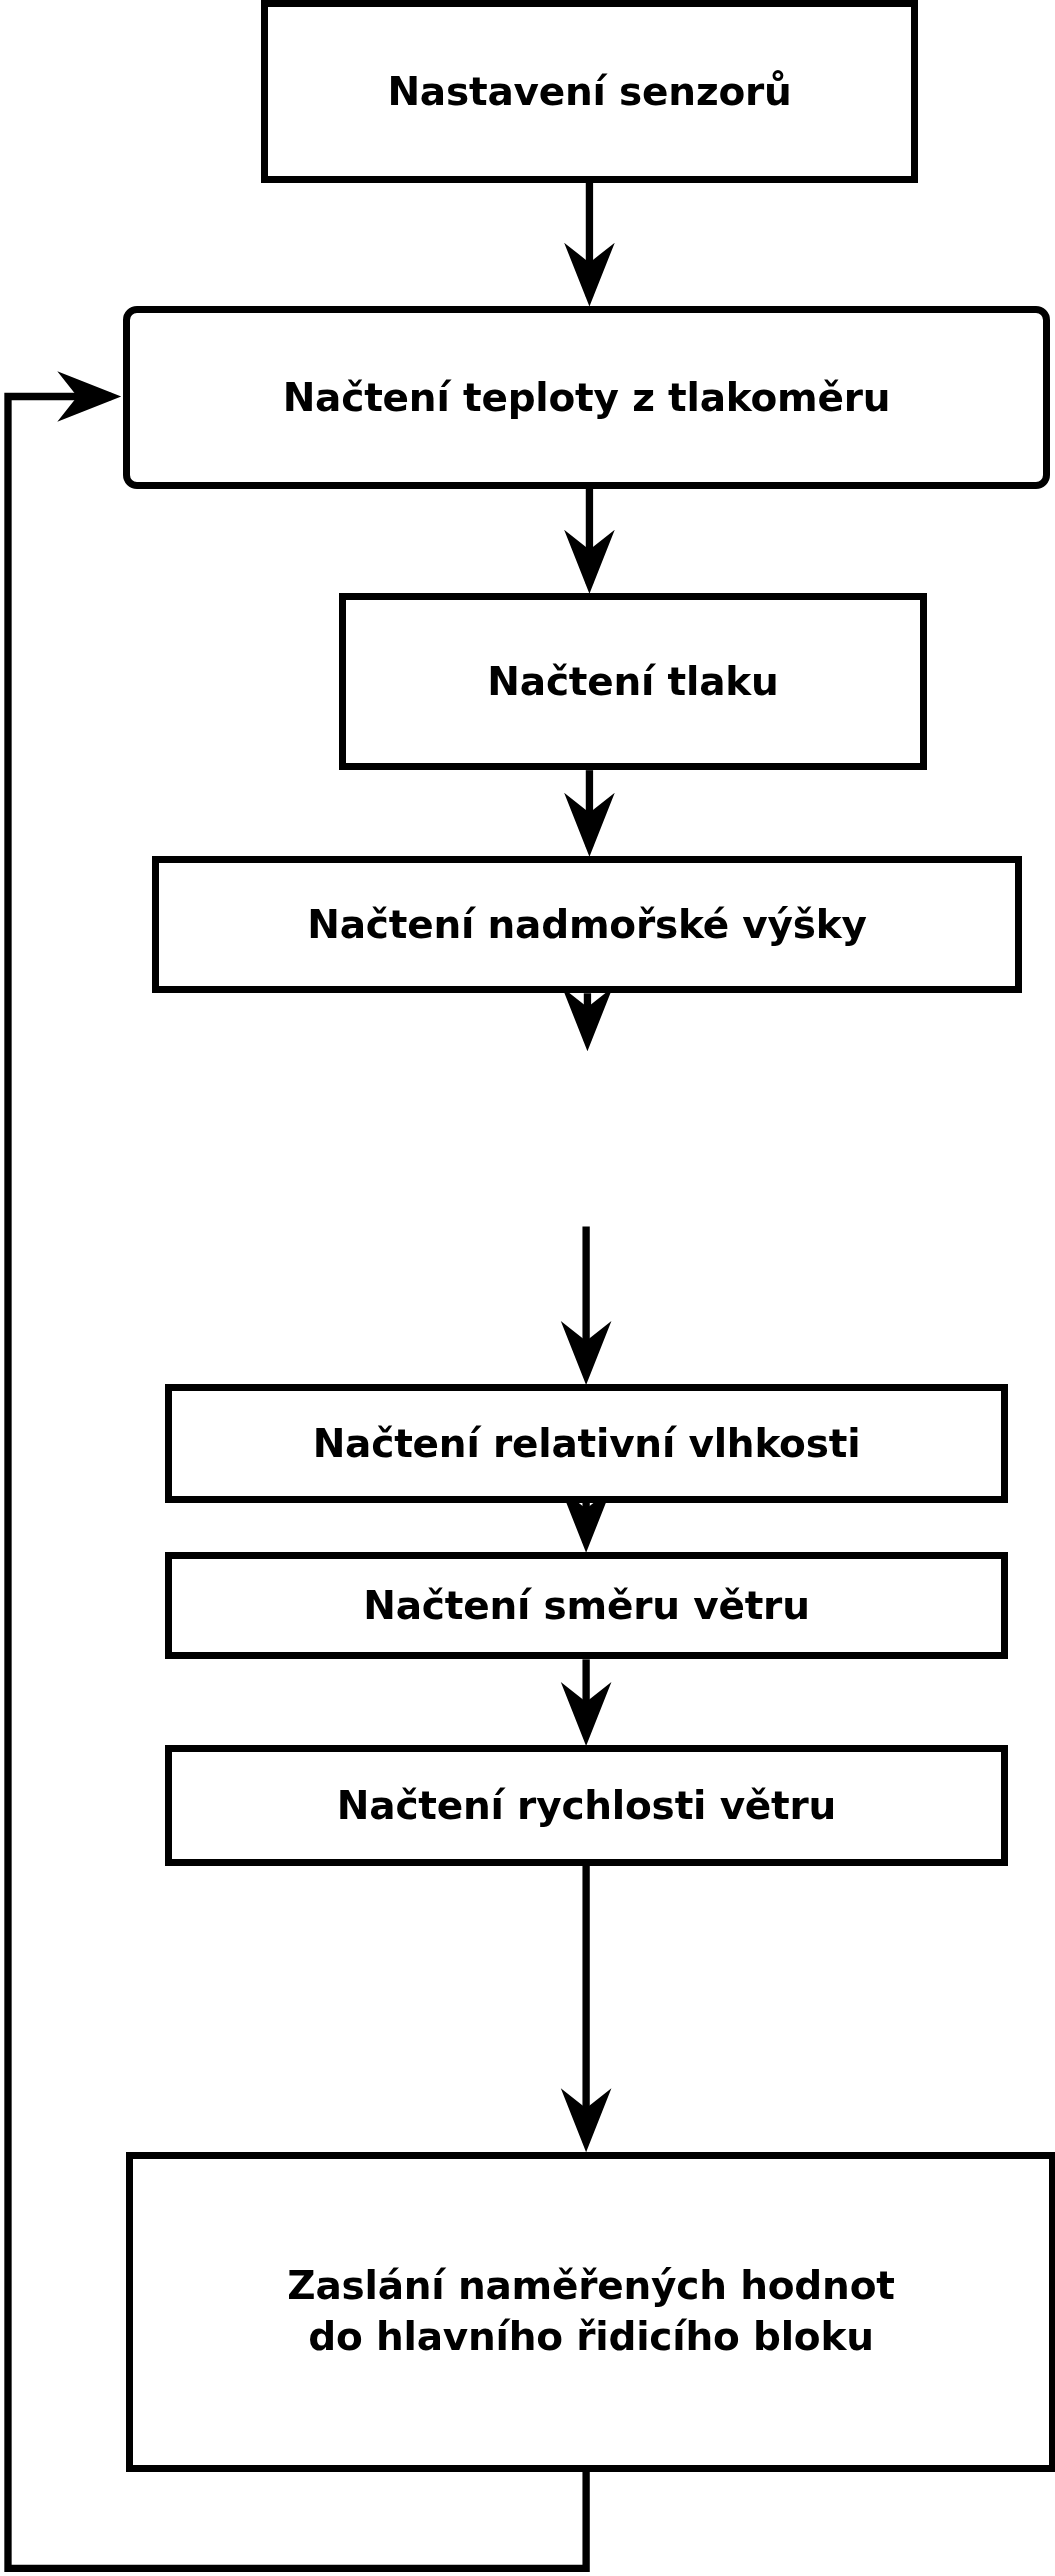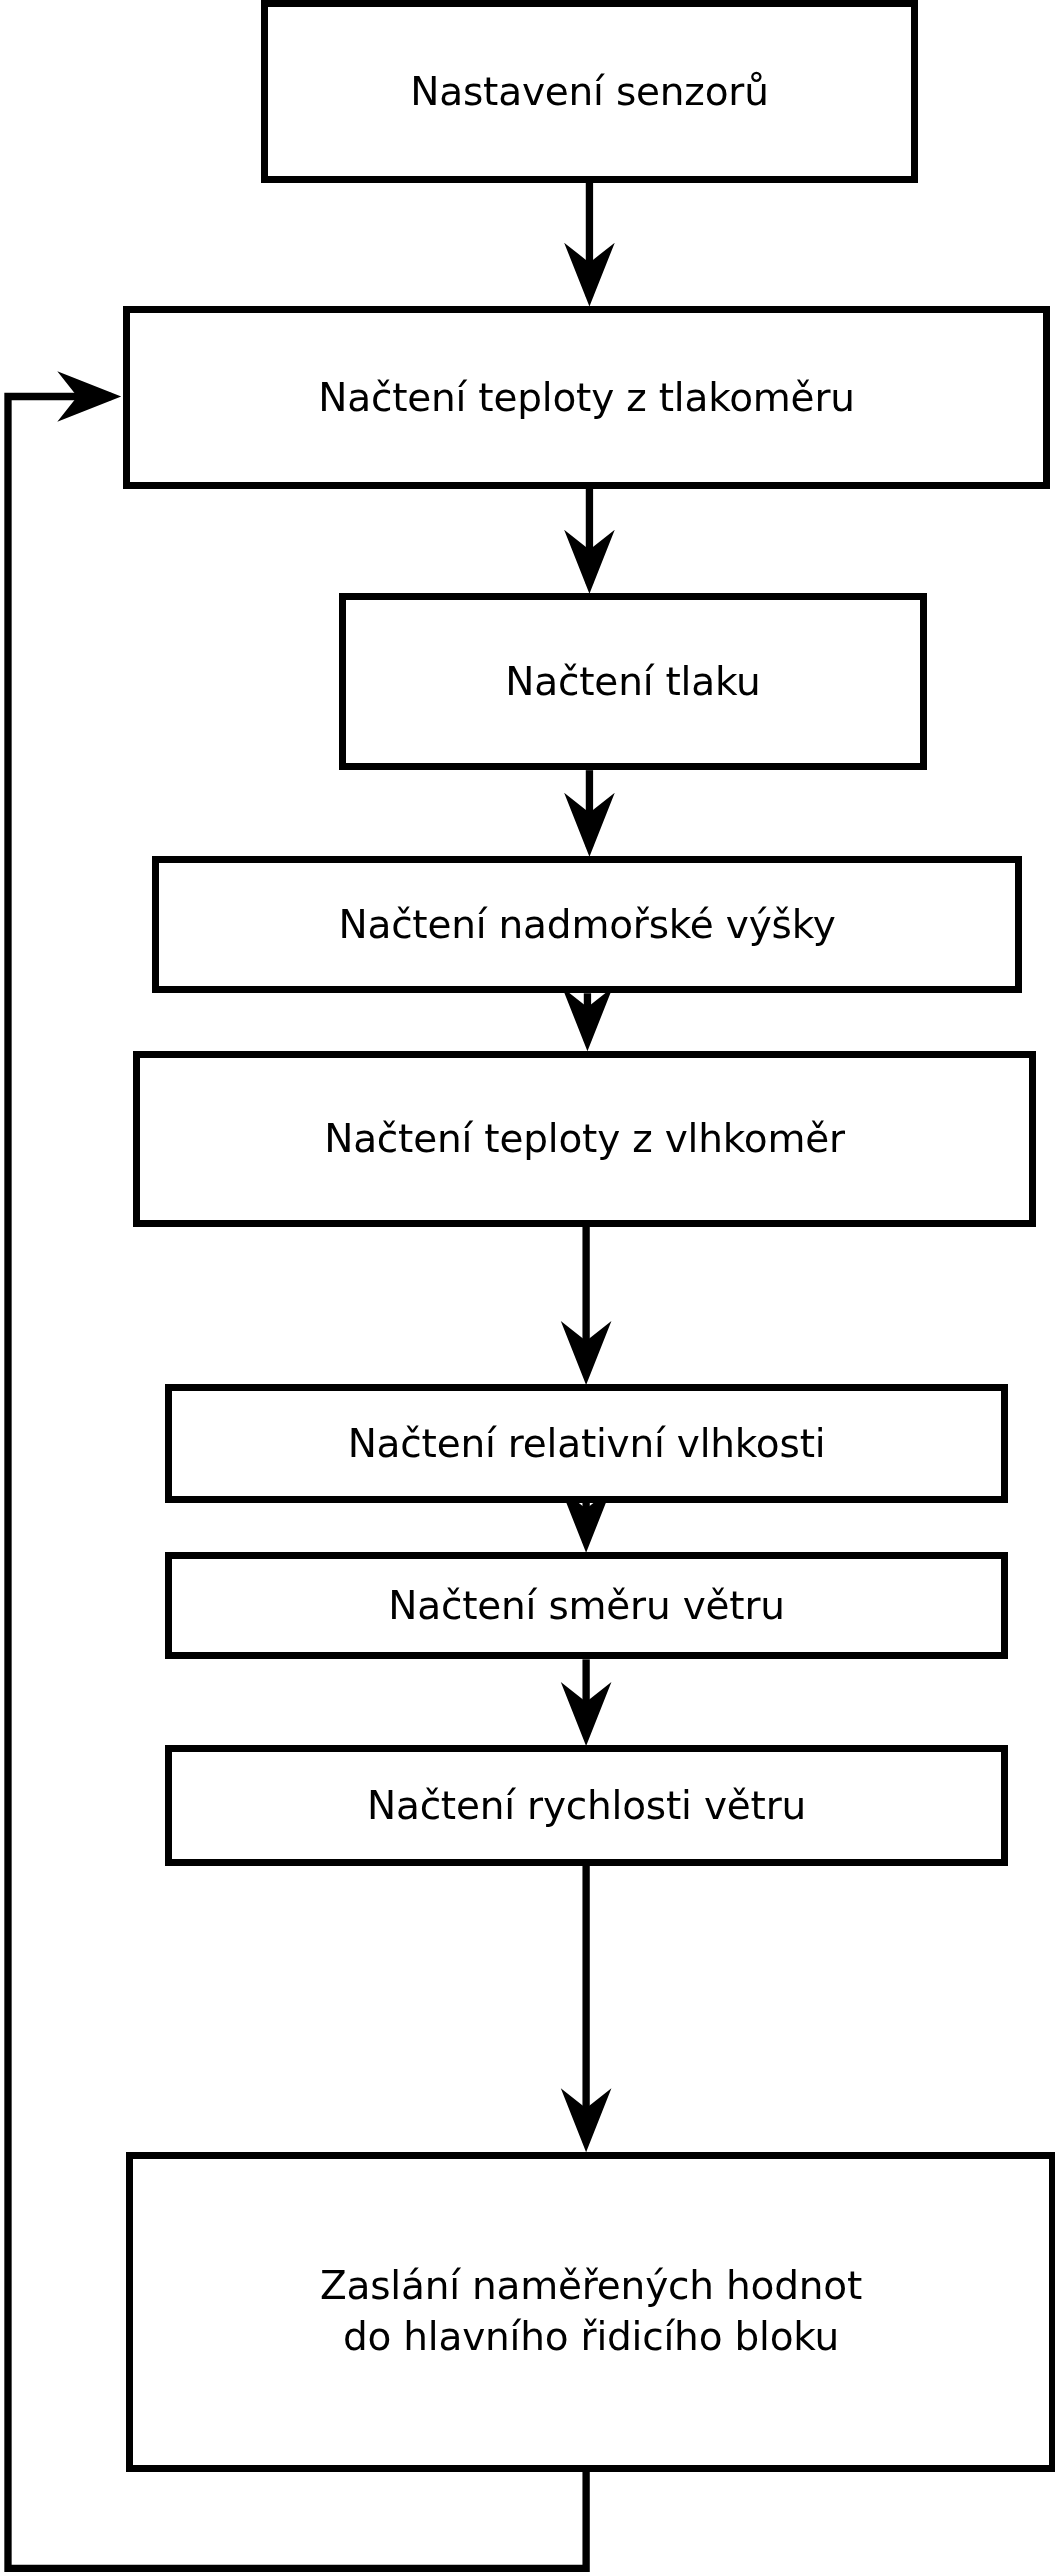--- a/index.html
+++ b/index.html
@@ -26,20 +26,21 @@
   }
   .node-box {
     position: absolute;
     box-sizing: border-box;
     background: #ffffff;
     border: 7.3px solid #000000;
     display: flex;
     align-items: center;
     justify-content: center;
     text-align: center;
+    font-weight: bold;
   }
   .node-label {
     font-family: "DejaVu Sans", sans-serif;
     font-size: 39px;
     line-height: 1.22;
     color: #000000;
     letter-spacing: -0.2px;
     white-space: pre-line;
     padding: 0 8px;
   }
@@ -106,35 +107,32 @@
     <g>
       <polyline points="880,3621 880,3856 12,3856 12,595 167,595" fill="none" stroke="#000000" stroke-width="11" stroke-linejoin="miter"></polyline>
       <use href="#arrow-right-head" x="182" y="595"></use>
     </g>
   </svg>
 
   <div class="node-box" style="left:261px; top:0px; width:657px; height:183px;">
     <span class="node-label">Nastavení senzorů</span>
   </div>
 
-  <div class="node-box" style="left:123px; top:306px; width:927px; height:183px;">
+  <div class="node-box" style="left:123px; top:306px; width:927px; height:183px;border-radius:14px;">
     <span class="node-label">Načtení teploty z tlakoměru</span>
   </div>
 
   <div class="node-box" style="left:339px; top:593px; width:588px; height:177px;">
     <span class="node-label">Načtení tlaku</span>
   </div>
 
   <div class="node-box" style="left:152px; top:856px; width:870px; height:137px;align-items:center;">
     <span class="node-label">Načtení nadmořské výšky</span>
   </div>
 
-  <div class="node-box" style="left:133px; top:1051px; width:903px; height:176px;">
-    <span class="node-label">Načtení teploty z vlhkoměr</span>
-  </div>
 
   <div class="node-box" style="left:165px; top:1384px; width:843px; height:119px;justify-content:center;">
     <span class="node-label">Načtení relativní vlhkosti</span>
   </div>
 
   <div class="node-box" style="left:165px; top:1552px; width:843px; height:107px;">
     <span class="node-label">Načtení směru větru</span>
   </div>
 
   <div class="node-box" style="left:165px; top:1745px; width:843px; height:121px;text-align:center;">

